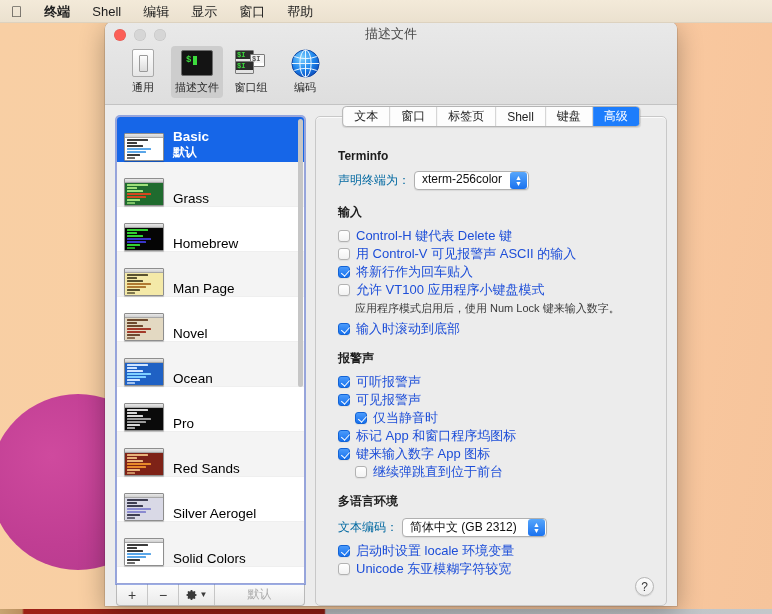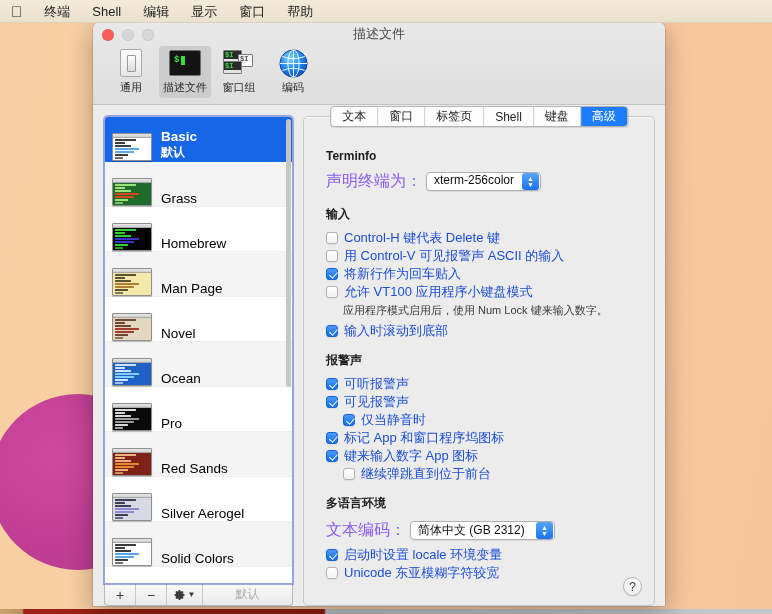--- a/index.html
+++ b/index.html
@@ -39,21 +39,21 @@
     font-size: 13px; color: #1d1d1d;
     border-bottom: 1px solid #ddd2bf;
     z-index: 20;
   }
   #menubar .mi { padding: 0 11px; white-space: nowrap; line-height: 23px; }
   #menubar .apple { padding: 0 11px 0 2px; font-size: 15px; line-height: 1; }
 
   
   #win {
     position: absolute;
-    left: 93px; top: 22px;
+    left: 105px; top: 22px;
     width: 572px; height: 584px;
     background: #ececec;
     border-radius: 7px 7px 0 0;
     box-shadow: 0 0 0 0.5px rgba(0,0,0,.22), 0 7px 26px rgba(0,0,0,.30);
     overflow: hidden;
     z-index: 10;
   }
 
   
   #chrome {
@@ -195,21 +195,21 @@
     font-size: 12px; color: #1f1f1f;
     border-right: 1px solid #cfcfcf; white-space: nowrap;
   }
   .tab:last-child { border-right: none; }
   .tab.sel { background: #1d7dfc; color: #fff; }
 
   #panebody { padding: 6px 18px 0 22px; height: 100%; overflow: hidden; }
 
   .grp-title { font-size: 12px; font-weight: bold; color: #1c1c1c; margin: 6px 0 8px; }
   .row { display: flex; align-items: center; margin-bottom: 7px; }
-  .lbl { font-size: 16px; color: #8b5cf6; }
+  .lbl { font-size: 12px; color: #0369a1; }
 
   
   .popup {
     display: inline-flex; 
     height: 19px; background: #fff;
     border: 1px solid #b0b0b0; border-radius: 4px;
     padding: 0 0 0 7px;
     font-size: 12px; color: #101010;
     box-shadow: 0 1px 1px rgba(0,0,0,.08);
   }
@@ -259,21 +259,21 @@
 </style>
 </head>
 <body>
 
 <div id="desktop">
 
   <div id="blob"></div>
 
   <div id="menubar">
     <span class="apple"></span>
-    <span class="mi" style="font-weight:400">终端</span>
+    <span class="mi" style="font-weight:700">终端</span>
     <span class="mi">Shell</span>
     <span class="mi">编辑</span>
     <span class="mi">显示</span>
     <span class="mi">窗口</span>
     <span class="mi">帮助</span>
   </div>
 
   <div id="win">
 
     <div id="chrome">

